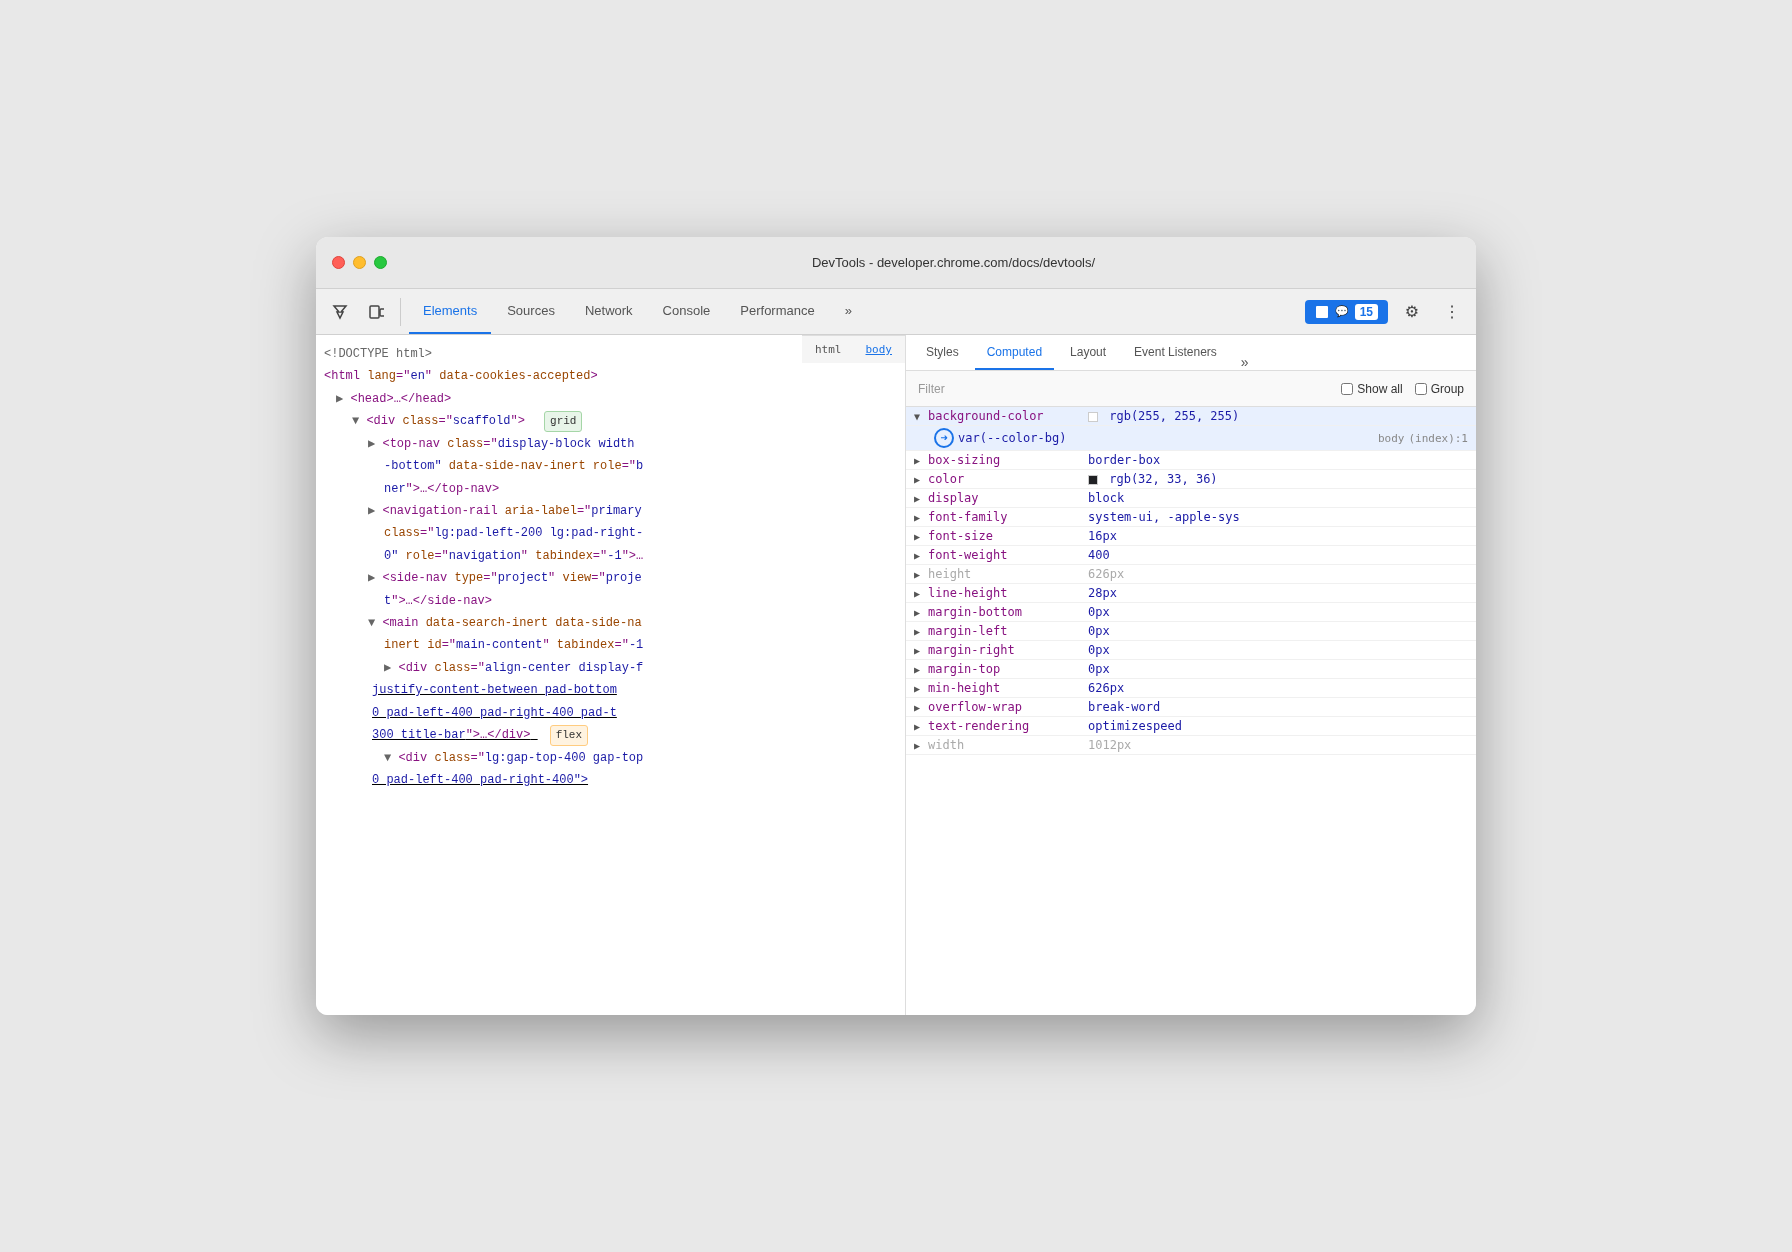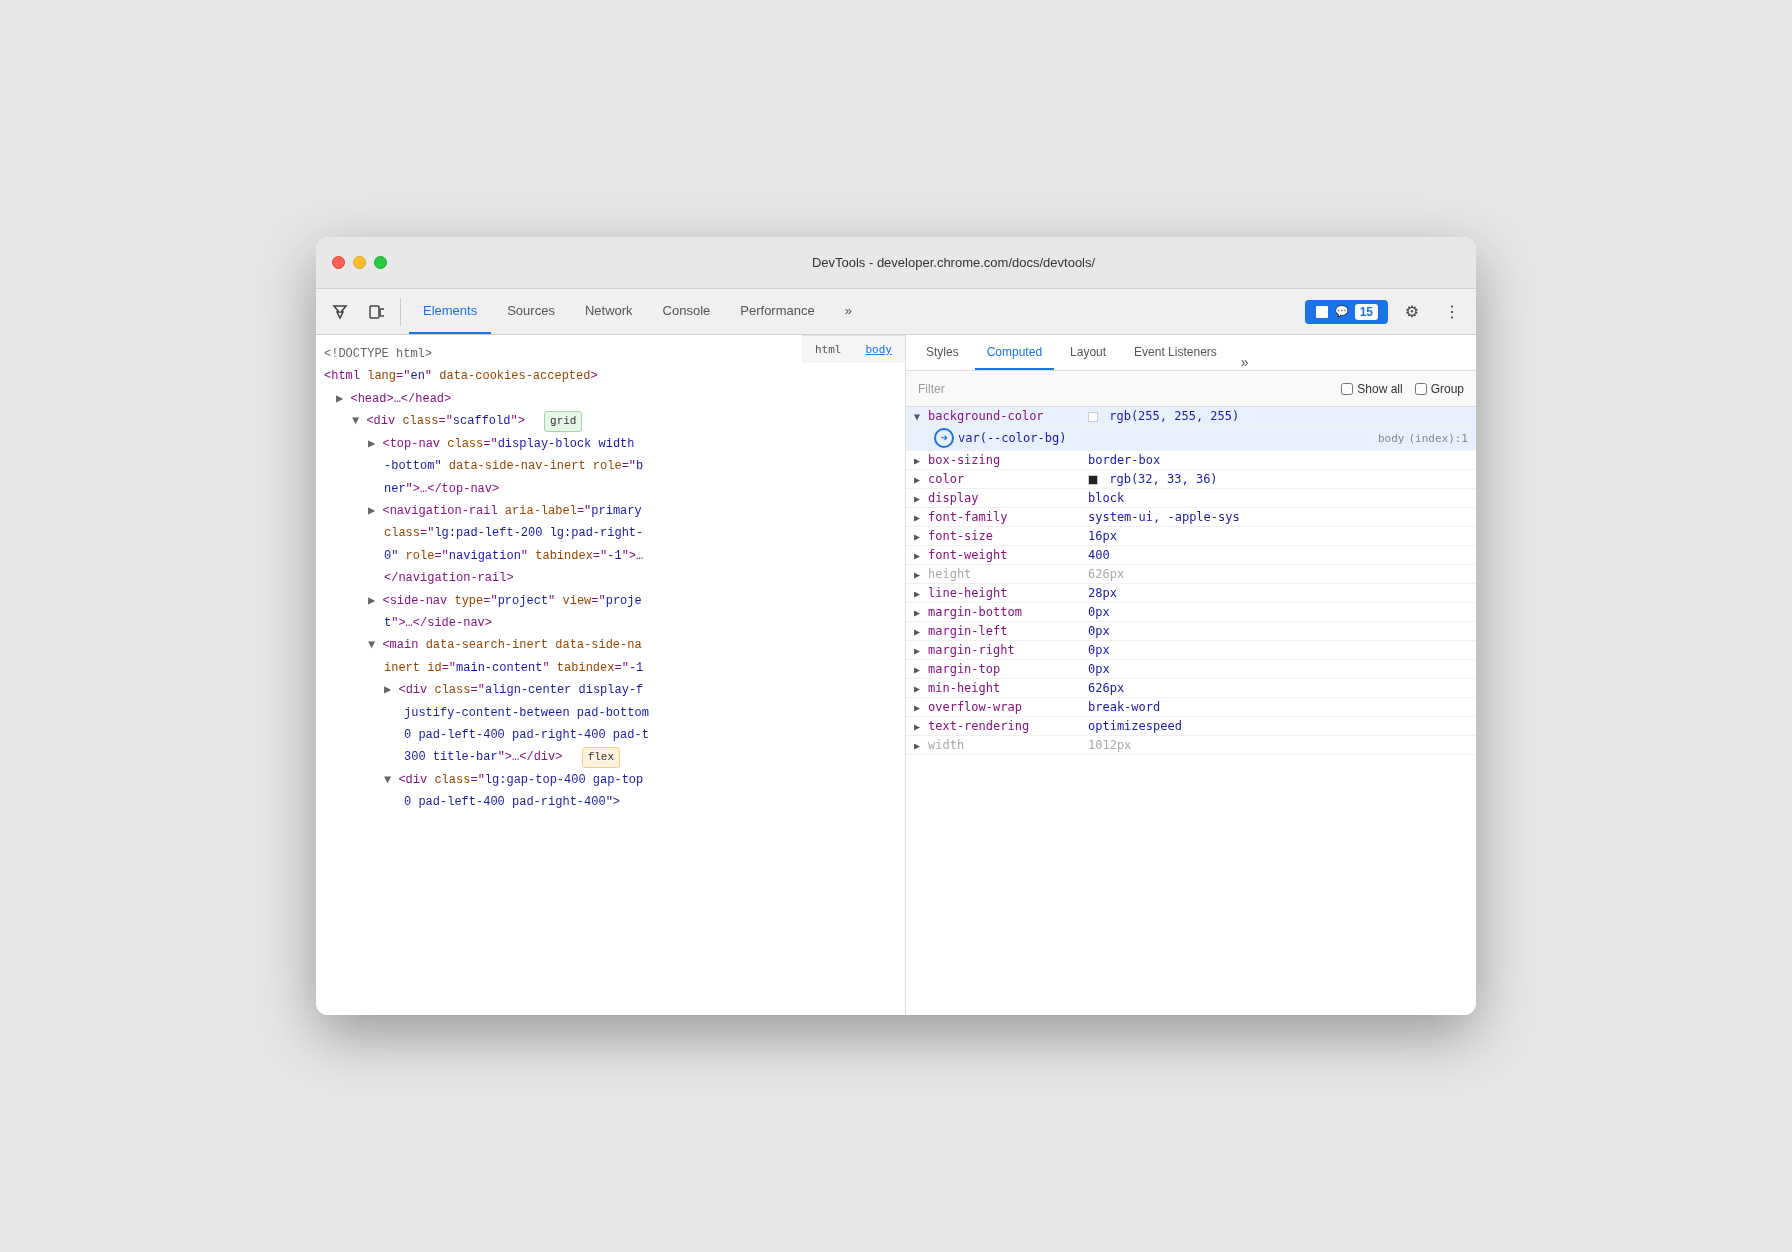--- a/index.html
+++ b/index.html
@@ -184,21 +184,21 @@
       border-color: #ffcc80;
     }
     .badge.grid-badge {
       background: #e8f5e9;
       border-color: #a5d6a7;
     }
     .indent1 { padding-left: 20px; }
     .indent2 { padding-left: 36px; }
     .indent3 { padding-left: 52px; }
     .indent4 { padding-left: 68px; }
-    .indent5 { padding-left: 88px; }
+    .indent5 { padding-left: 56px; text-decoration: underline; }
 
     
     .breadcrumb-bar {
       height: 28px;
       background: #f5f5f5;
       border-top: 1px solid #ddd;
       display: flex;
       align-items: center;
       padding: 0 13px;
       gap: 12px;
@@ -476,23 +476,20 @@
 
         <div class="dom-line indent3">
           <span class="gray-text">▶ </span><span class="tag">&lt;navigation-rail </span><span class="attr-name">aria-label</span><span class="tag">="</span><span class="attr-value">primary</span>
         </div>
         <div class="dom-line indent4">
           <span class="attr-name">class</span><span class="tag">="</span><span class="attr-value">lg:pad-left-200 lg:pad-right-</span>
         </div>
         <div class="dom-line indent4">
           <span class="attr-value">0"</span><span class="tag"> </span><span class="attr-name">role</span><span class="tag">="</span><span class="attr-value">navigation</span><span class="tag">" </span><span class="attr-name">tabindex</span><span class="tag">="</span><span class="attr-value">-1</span><span class="tag">"&gt;…</span>
         </div>
-        <div class="dom-line indent4">
-          <span class="tag">&lt;/navigation-rail&gt;</span>
-        </div>
 
         <div class="dom-line indent3">
           <span class="gray-text">▶ </span><span class="tag">&lt;side-nav </span><span class="attr-name">type</span><span class="tag">="</span><span class="attr-value">project</span><span class="tag">" </span><span class="attr-name">view</span><span class="tag">="</span><span class="attr-value">proje</span>
         </div>
         <div class="dom-line indent4">
           <span class="attr-value">t</span><span class="tag">"&gt;…&lt;/side-nav&gt;</span>
         </div>
 
         <div class="dom-line indent3">
           <span class="gray-text">▼ </span><span class="tag">&lt;main </span><span class="attr-name">data-search-inert</span><span class="tag"> </span><span class="attr-name">data-side-na</span>

